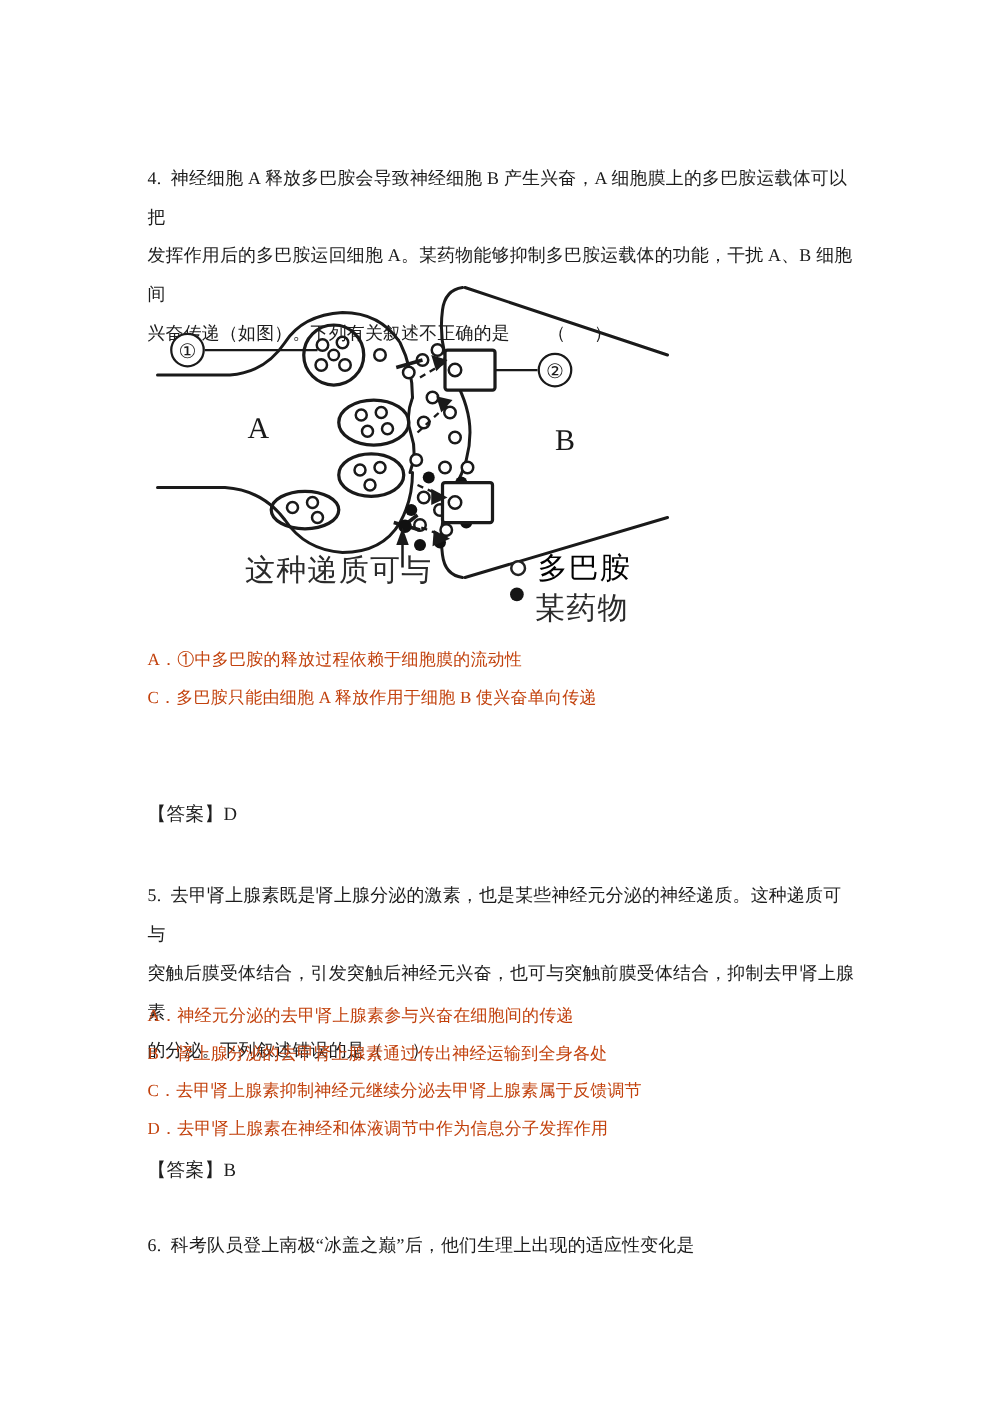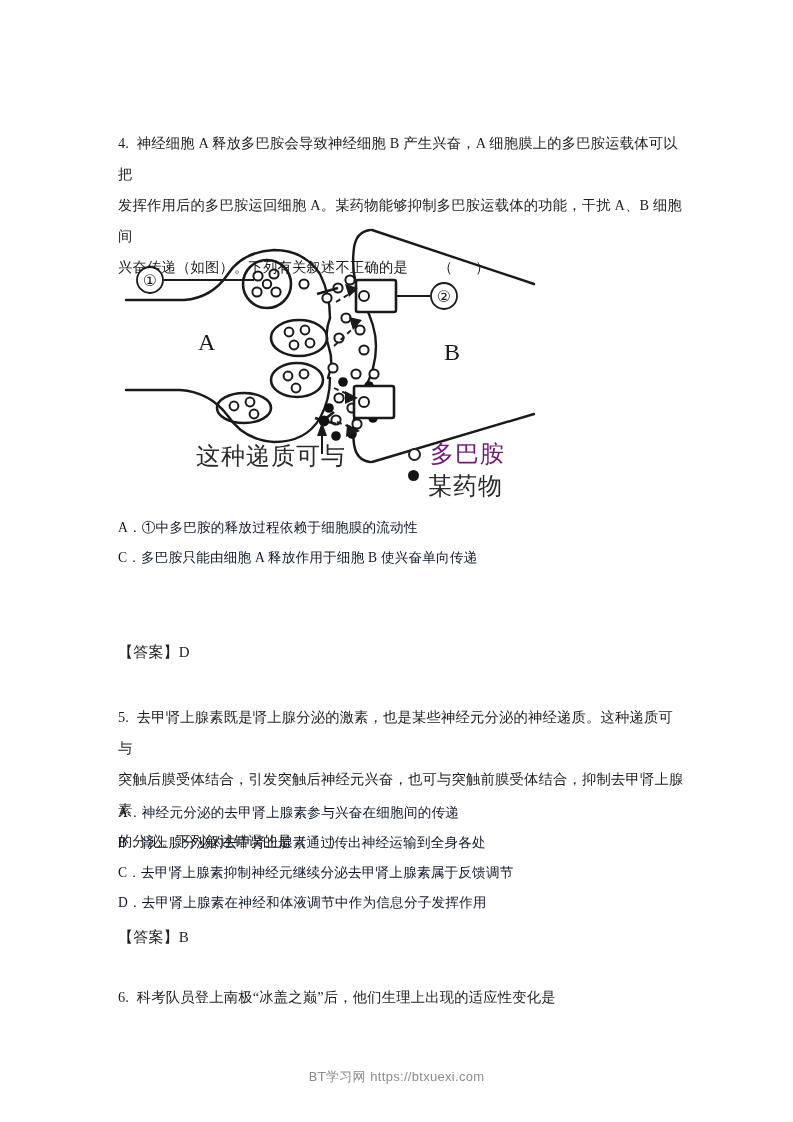--- a/index.html
+++ b/index.html
@@ -36,21 +36,21 @@
     line-height: 31px;
     letter-spacing: 0.2px;
     white-space: pre-wrap;
     color: #1c1c1c;
   }
 
   .opt {
     font-size: 13.6px;
     line-height: 30px;
     letter-spacing: 0.2px;
-    color: #0f172a;
+    color: #c2410c;
     white-space: pre-wrap;
   }
 
   .ans {
     font-size: 15px;
     line-height: 30px;
     letter-spacing: 0.2px;
     color: #1f1f1f;
   }
 
@@ -216,21 +216,21 @@
         <path d="M 198 232 L 198 208"></path>
       </g>
       <polygon points="198,200 193,214 203,214" fill="#1a1a1a"></polygon>
     </svg>
   </div>
 
   <div style="position:absolute; left:196px; top:440px; font-size:24px; font-family:'DejaVu Sans','Liberation Sans',sans-serif; color:#2b2b2b; letter-spacing:1px;">这种递质可与</div>
 
   <div style="position:absolute; left:408px; top:438px; display:flex; align-items:center; gap:9px;">
     <span style="width:9px;height:9px;border:2px solid #222;border-radius:50%;background:#fff;display:inline-block;"></span>
-    <span style="font-size:24px;font-family:Liberation Mono, monospace;color:#701a75;letter-spacing:1px;">多巴胺</span>
+    <span style="font-size:24px;font-family:Liberation Mono, monospace;color:#000000;letter-spacing:1px;">多巴胺</span>
   </div>
 
   <div style="position:absolute; left:408px; top:470px; display:flex; gap:9px;">
     <span style="width:11px;height:11px;background:#161616;border-radius:50%;display:inline-block;"></span>
     <span style="font-size:24px;font-family:'DejaVu Sans','Liberation Sans',sans-serif;color:#2b2b2b;letter-spacing:1px;">某药物</span>
   </div>
 
   <div class="qblock" style="top:513px;">
     <div class="opt">A．①中多巴胺的释放过程依赖于细胞膜的流动性</div>
     <div class="opt">C．多巴胺只能由细胞 A 释放作用于细胞 B 使兴奋单向传递</div>
@@ -258,17 +258,14 @@
   <div class="qblock" style="top:922px;">
     <div class="ans">
       <span>【答案】</span><span>B</span>
     </div>
   </div>
 
   <div class="qblock" style="top:982px;">
     <div class="qline">6.  科考队员登上南极“冰盖之巅”后，他们生理上出现的适应性变化是</div>
   </div>
 
-  <div class="footer">
-    <span>BT学习网</span><span>&nbsp;</span><span class="wm-site">https://btxuexi.com</span>
-  </div>
 
 </div>
 
 </body></html>

